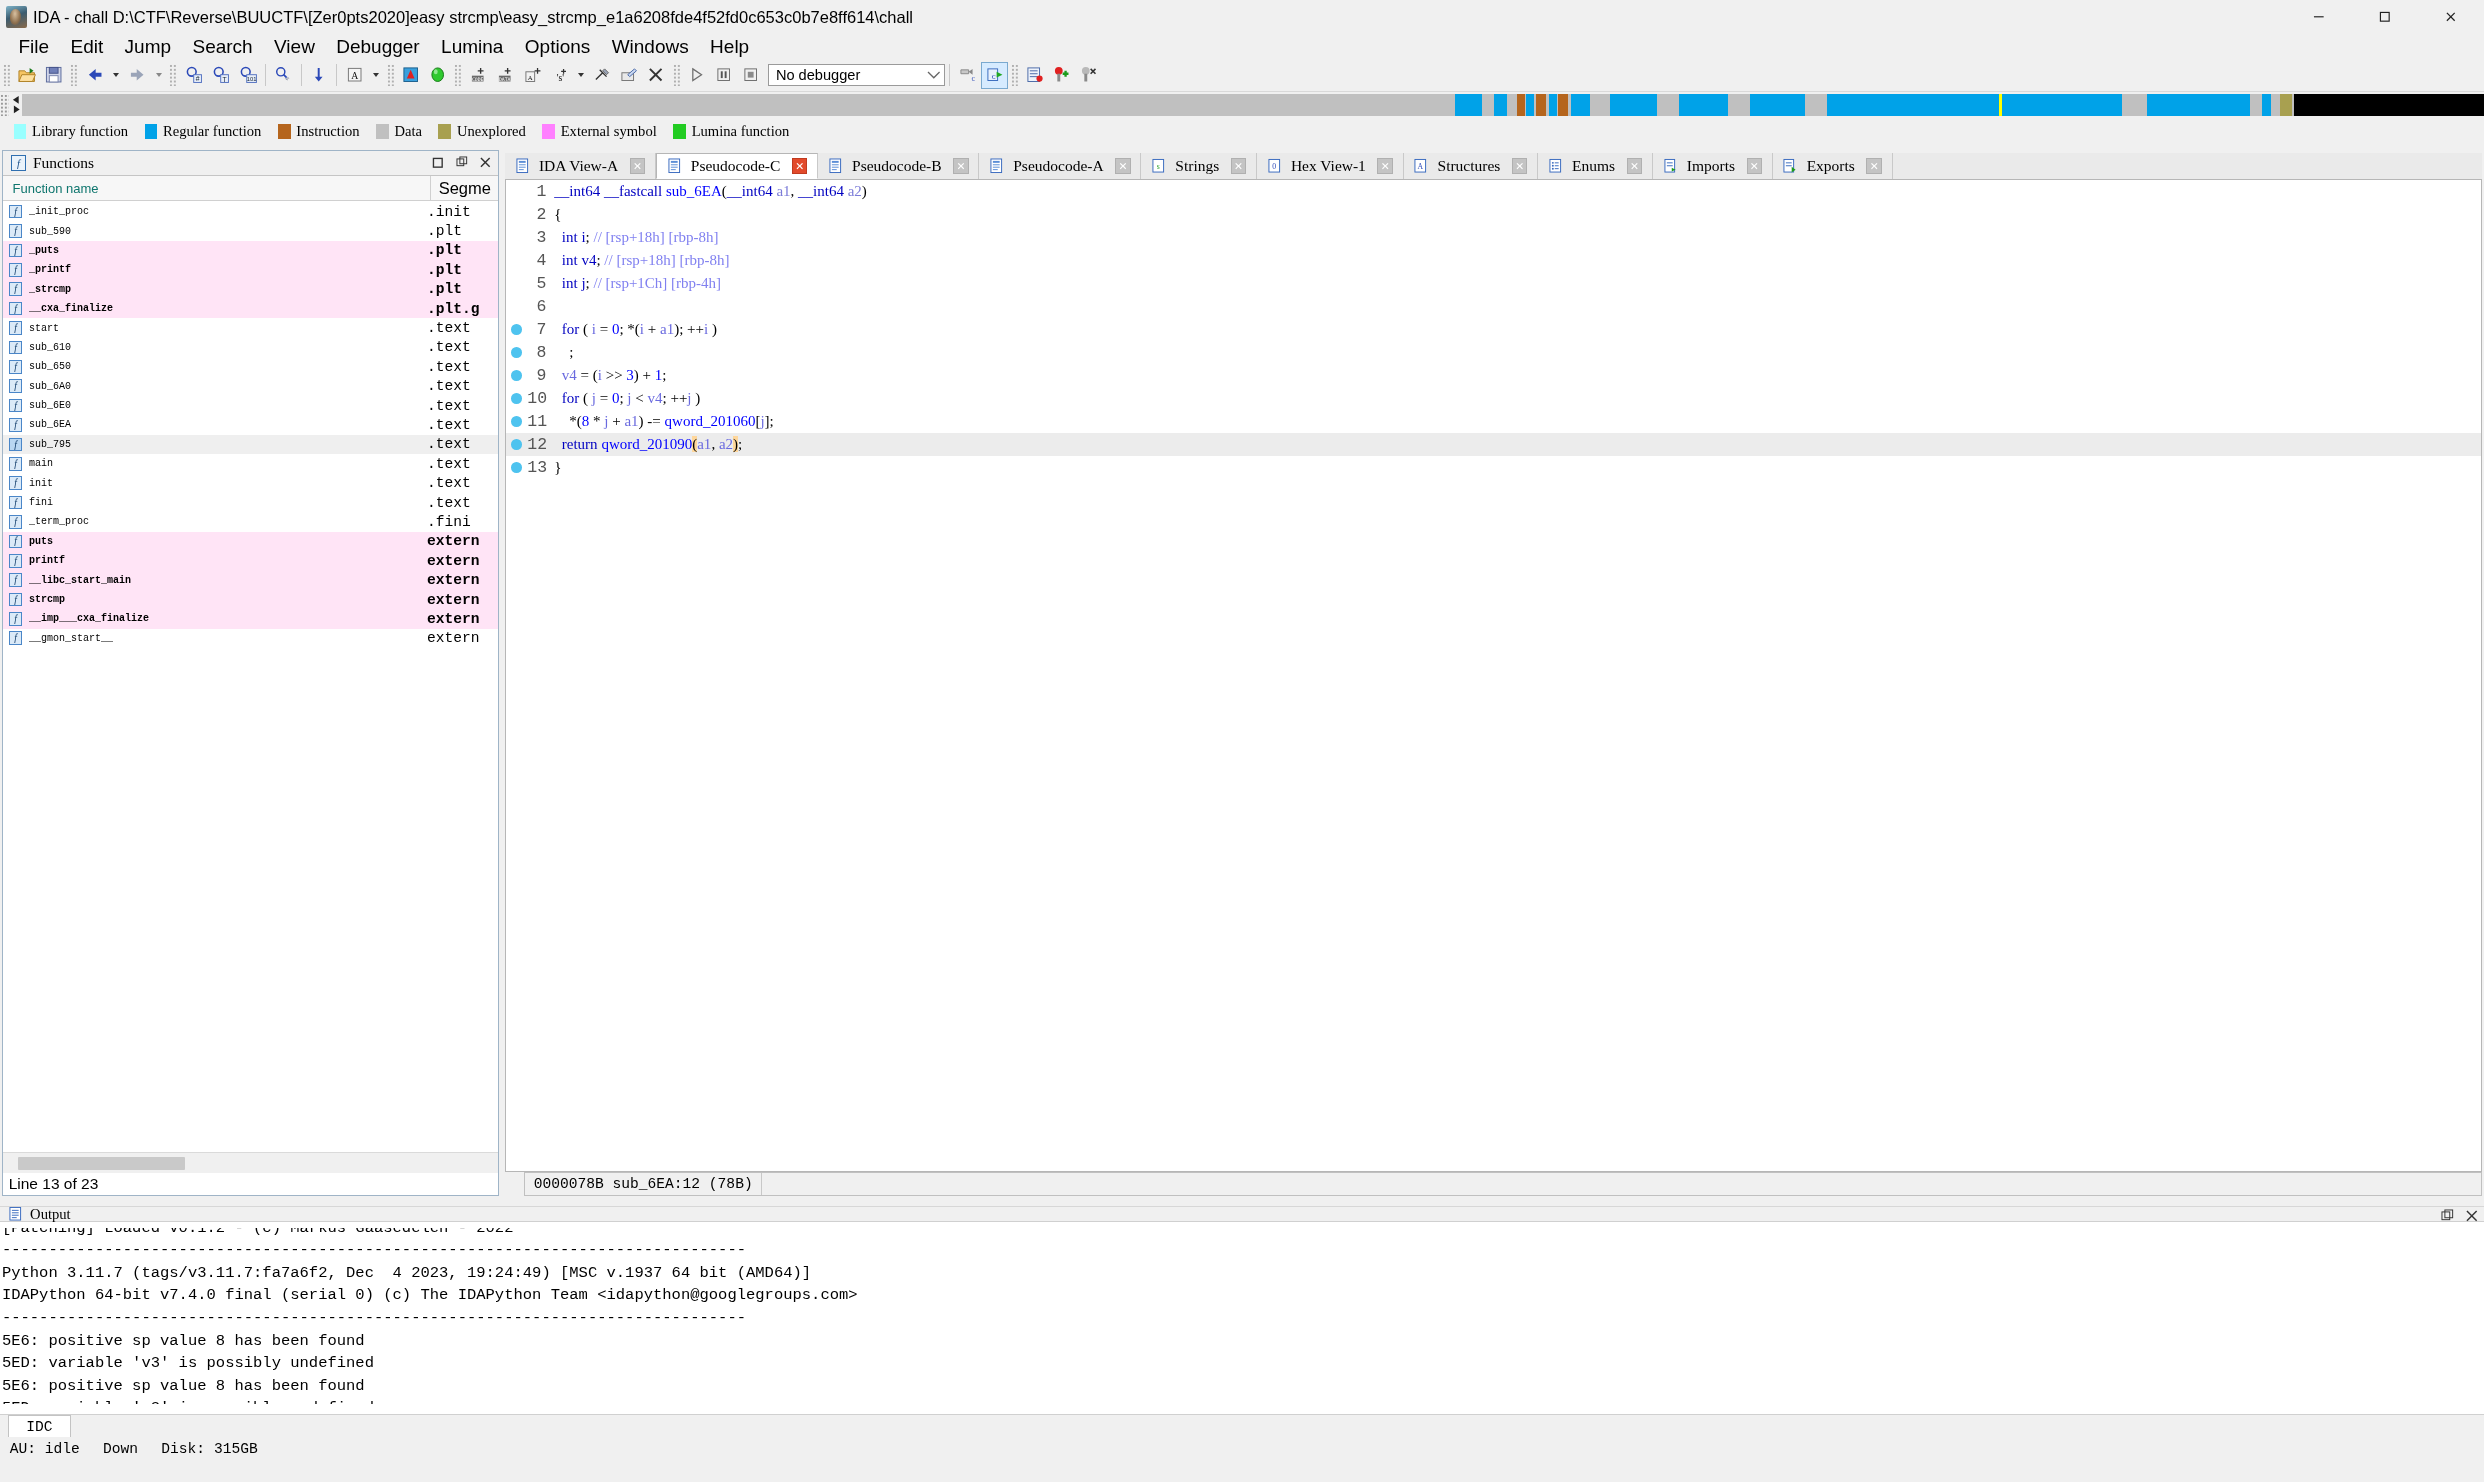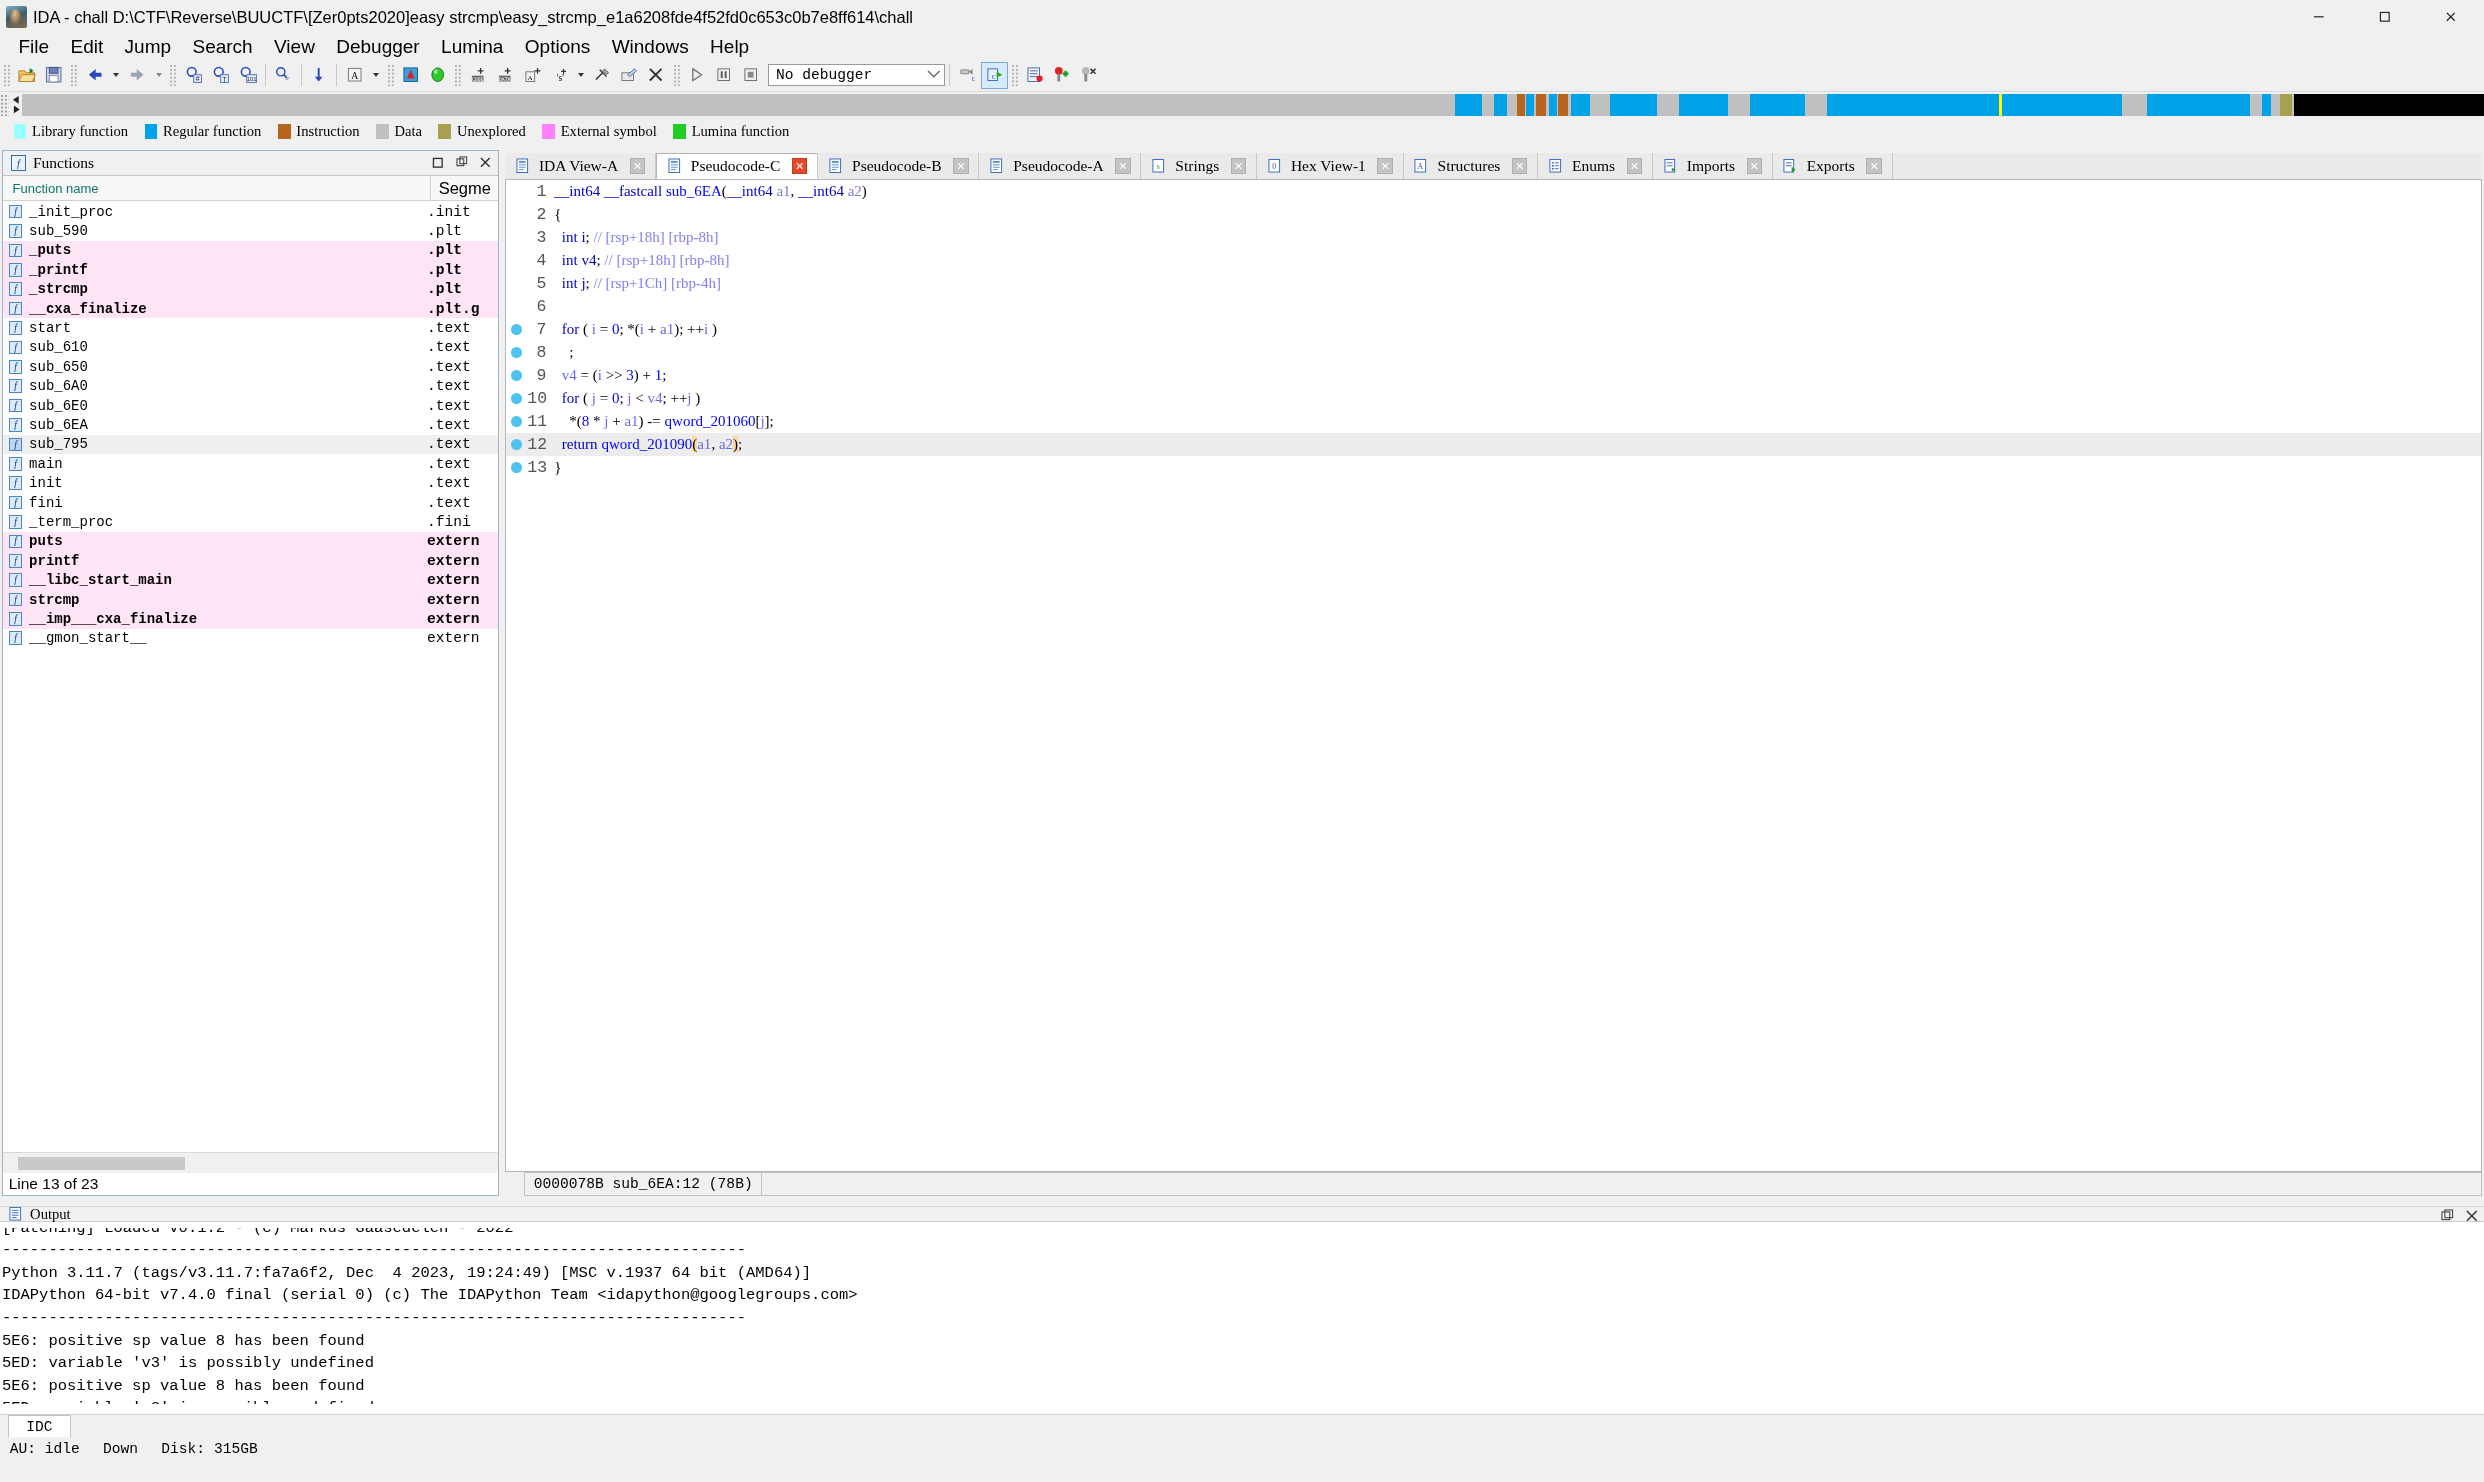--- a/index.html
+++ b/index.html
@@ -71,21 +71,21 @@
   .sep { width: 1px; height: 21.3px; background: #c8c8c8; margin: 0 3.9px; flex: none; }
   .caret {
     width: 0; height: 0; border-left: 3.9px solid transparent; border-right: 3.9px solid transparent;
     border-top: 4.9px solid #333; margin: 0 3.9px;
   }
   .dbgsel {
     width: 177px; height: 21.3px; background: #fff; border: 1px solid #9a9a9a;
     display: flex; align-items: center; justify-content: space-between;
     padding: 0 3.9px 0 6.8px; margin-left: 3.9px; flex: none;
   }
-  .dbgsel span { font-size: 14.6px; font-family: Liberation Mono, monospace; color: #000; }
+  .dbgsel span { font-size: 14.6px; font-family: Liberation Sans, sans-serif; color: #000; }
   .dbgsel .chev { color: #555; font-size: 11.6px; }
 
   
   .navwrap {
     position: absolute; left: 0; top: 92px; width: 2484px; height: 26px;
     display: flex; align-items: center; background: #f0f0f0;
   }
   .nav-grip {
     width: 8.7px; height: 21.3px; flex: none;
     background-image: radial-gradient(circle, #9a9a9a 1px, transparent 1.2px);
@@ -131,21 +131,21 @@
   .colhdr .c1 { width: 427px; padding-left: 9.7px; font-size: 13px; color: #0f766e; }
   .colhdr .c2 { flex: 1; padding-left: 7.8px; font-size: 16.5px; color: #000; border-left: 1px solid #d0d0d0; height:100%; display:flex; align-items:center;}
   .fnlist { position: absolute; left: 0; top: 51px; right: 0; bottom: 45px; overflow: hidden; }
   .fnrow { height: 19.4px; display: flex; align-items: center; font-size: 14.6px; }
   .fnrow .fico {
     width: 13.6px; height: 13.6px; margin-left: 5.8px; margin-right: 6.8px; flex: none;
     border: 1px solid #4a86c8; background: #dbeaf8; color: #123d6b;
     font-size: 9.7px; font-family: "Liberation Serif", serif; font-style: italic;
     display: flex; align-items: center; justify-content: center; line-height: 1;
   }
-  .fnrow .fname { width: 398px; font-family: "Liberation Mono", monospace; font-size: 14px; color: #000; white-space: nowrap; overflow: hidden; }
+  .fnrow .fname { width: 398px; font-family: "Liberation Mono", monospace; font-size: 10px; color: #000; white-space: nowrap; overflow: hidden; }
   .fnrow .fseg  { flex: 1; font-family: "Liberation Mono", monospace; font-size: 14.6px; color: #000; white-space: nowrap; overflow: hidden; }
   .fnrow.imp { background: #ffe4f6; }
   .fnrow.imp .fname, .fnrow.imp .fseg { font-weight: bold; }
   .fnrow.sel { background: #efefef; }
   .fnrow.sel .fico { background: #b9d6f2; }
   .fn-hscroll {
     position: absolute; left: 0; bottom: 21.3px; width: 100%; height: 21.3px;
     background: #f0f0f0; border-top: 1px solid #dadada;
   }
   .fn-hscroll .thumb {

